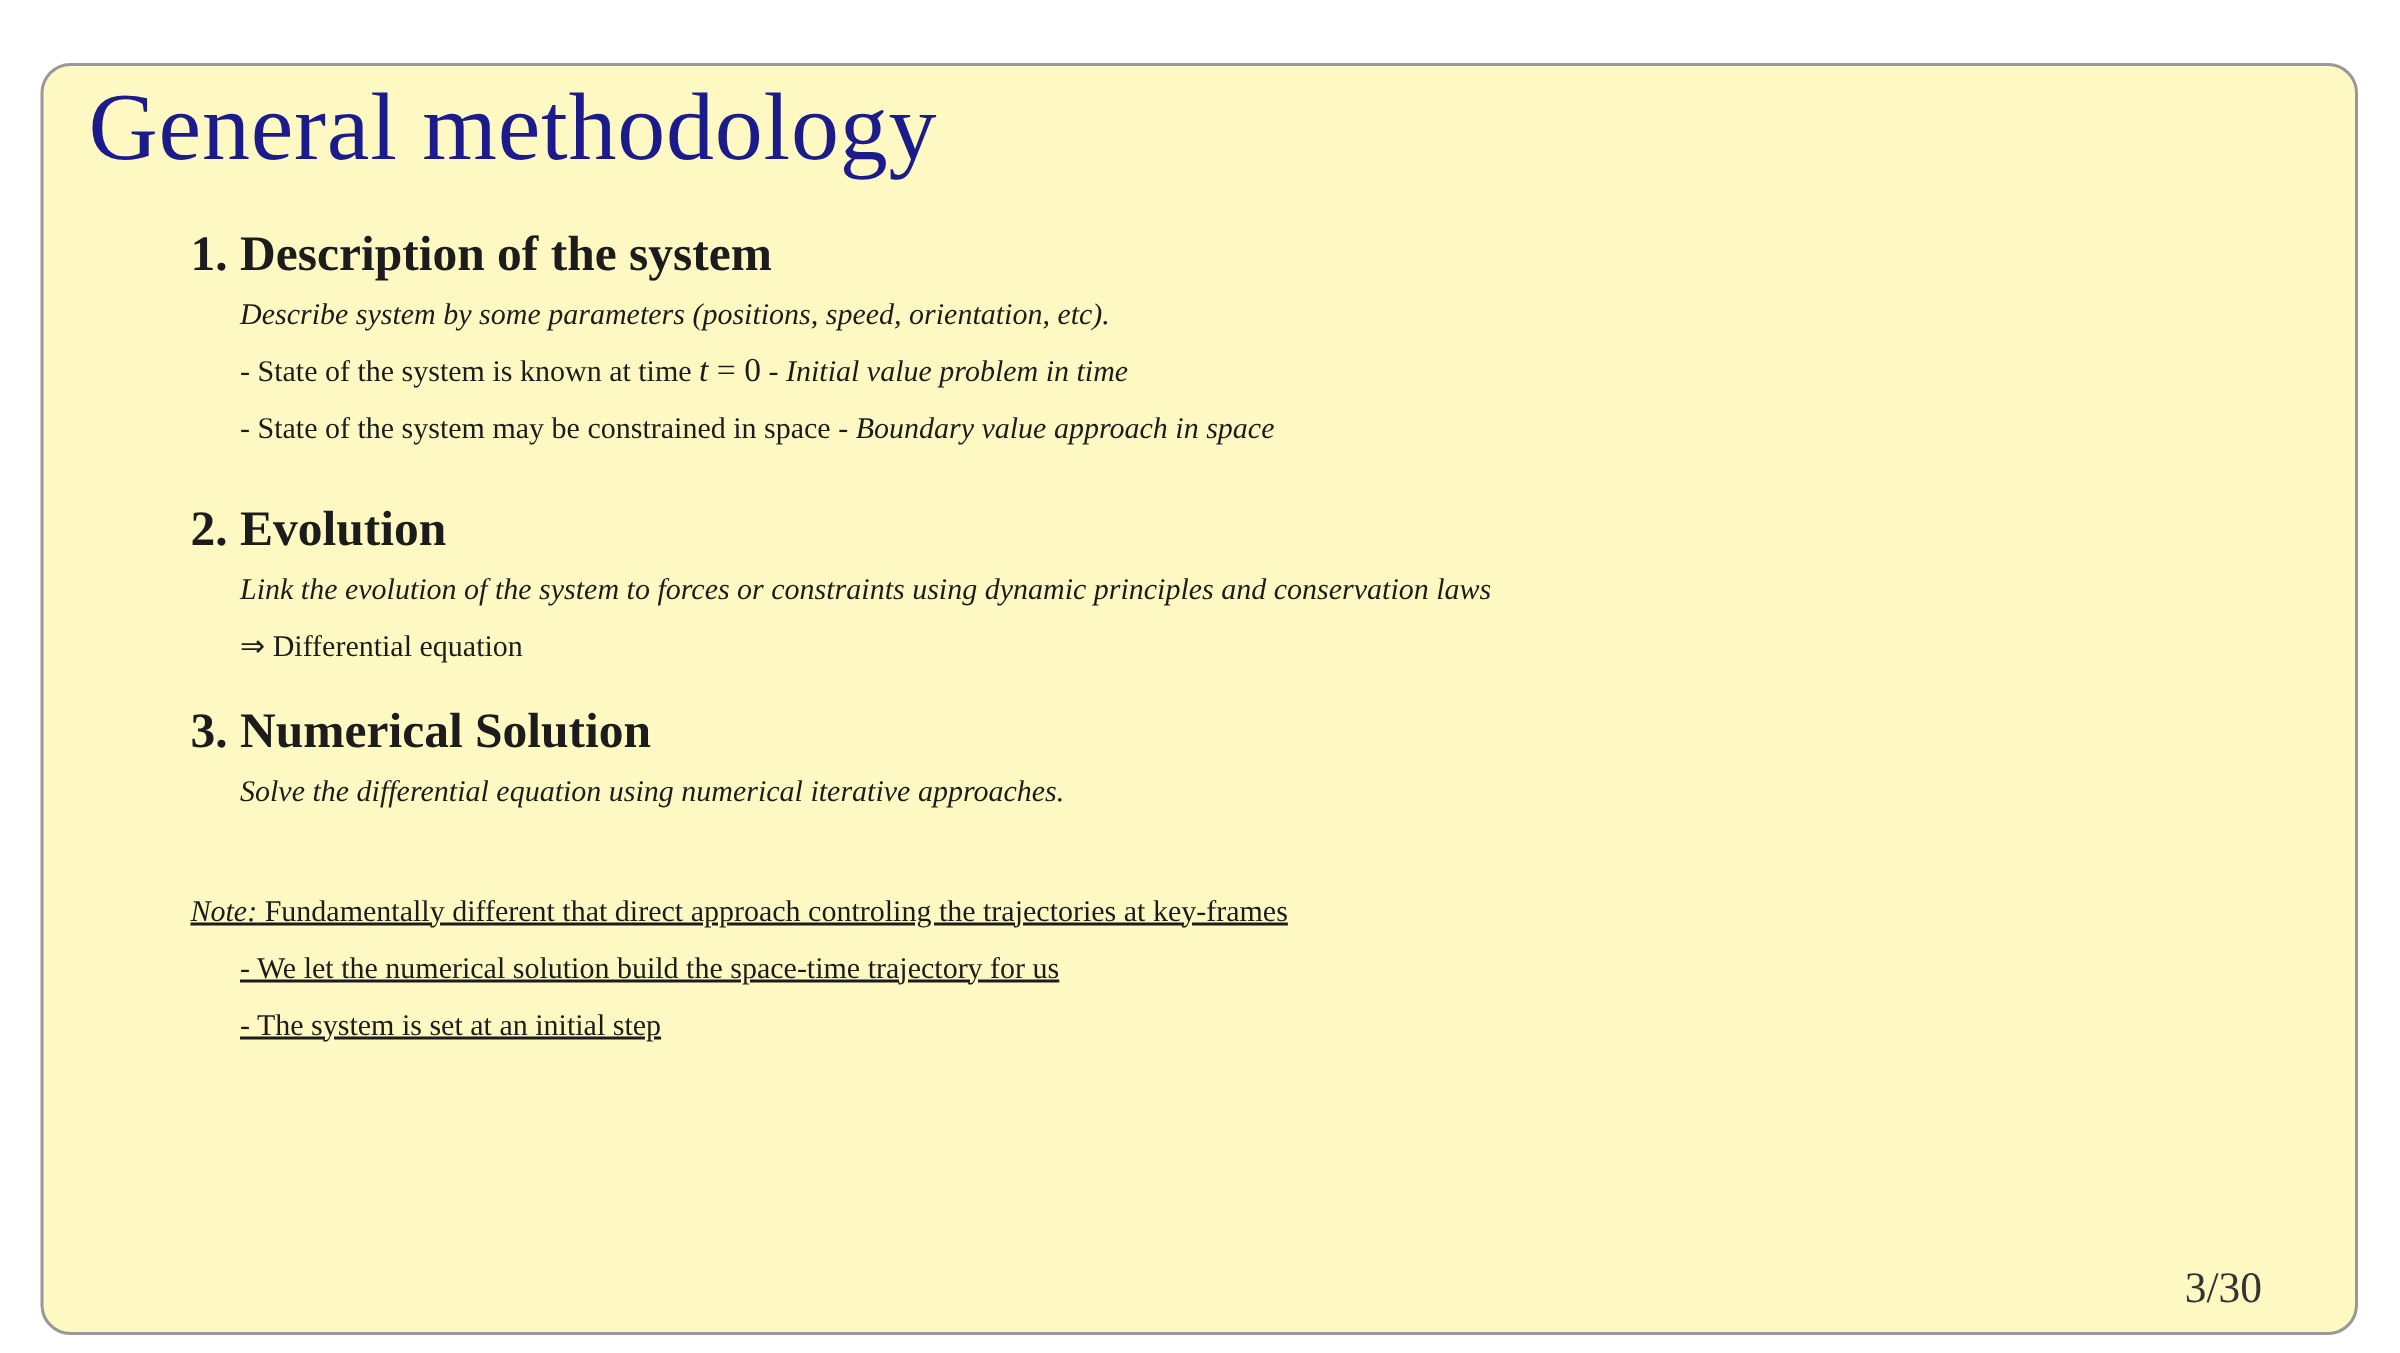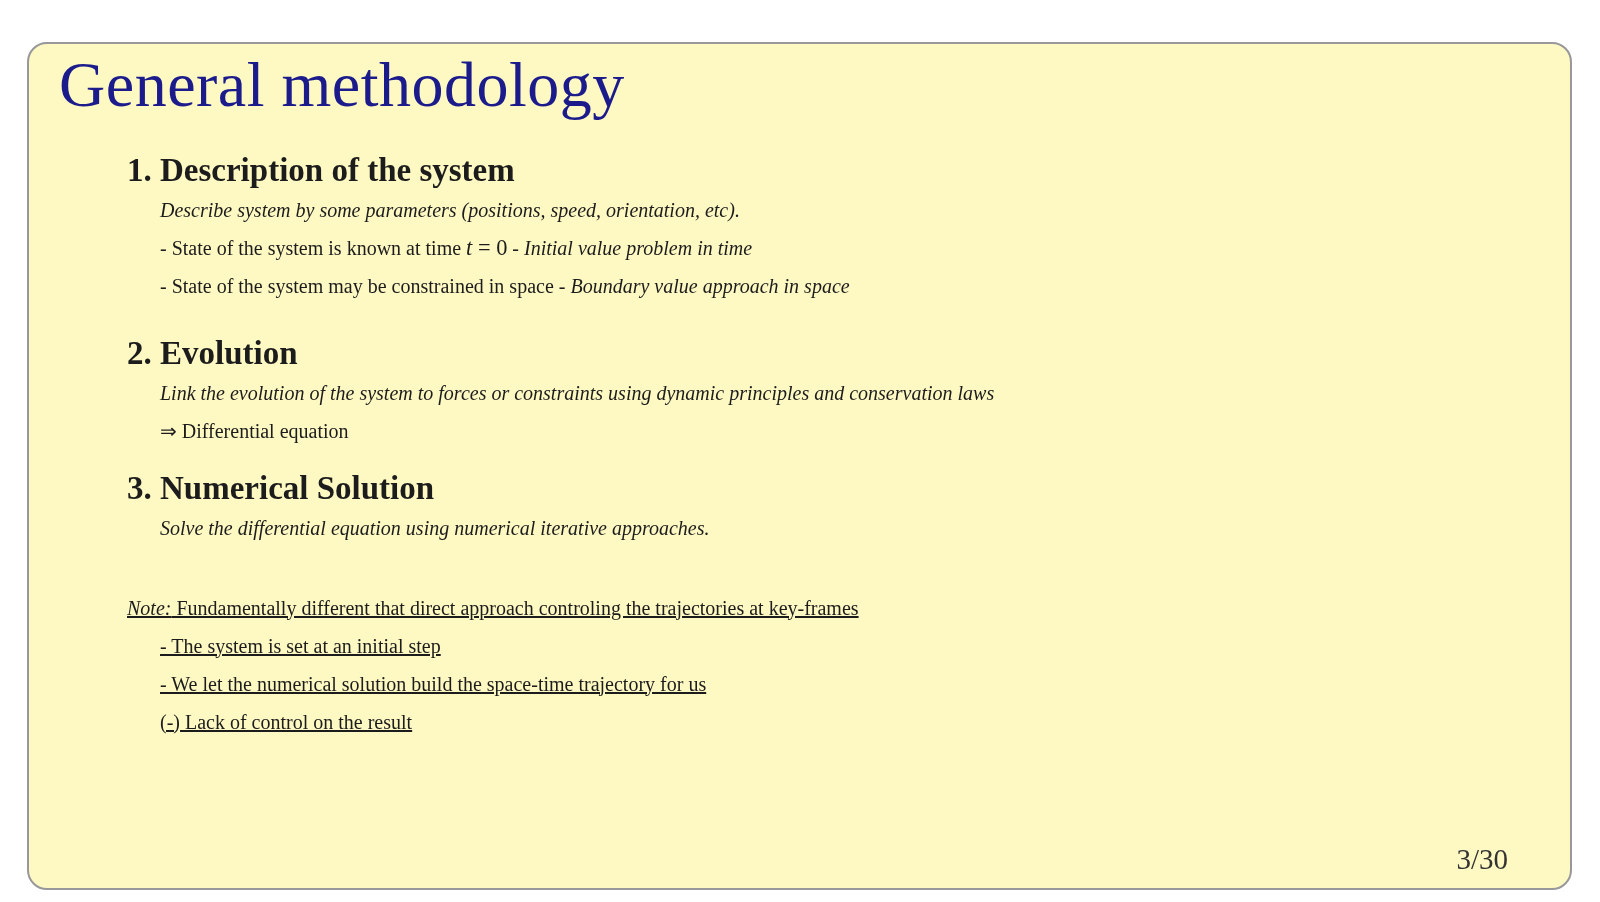--- a/index.html
+++ b/index.html
@@ -103,20 +103,19 @@
             <span class="num">3.</span>
             <span class="htext">Numerical Solution</span>
           </div>
           <div class="lines">
             <div class="line"><span class="seg-italic">Solve the differential equation using numerical iterative approaches.</span></div>
           </div>
         </div>
       </div>
     <div class="note-block">
         <div class="line noindent"><span class="seg-italic">Note:</span><span class="seg-regular"> Fundamentally different that direct approach controling the trajectories at key-frames</span></div>
+        <div class="line"><span class="seg-regular">- We let the numerical solution build the space-time trajectory for us</span></div>
         <div class="line"><span class="seg-regular">- The system is set at an initial step</span></div>
-        <div class="line"><span class="seg-regular">- We let the numerical solution build the space-time trajectory for us</span></div>
-        <div class="line"><span class="seg-regular">(-) Lack of control on the result</span></div>
       </div>
   </div>
 
   <div class="page-number">3/30</div>
 </div>
 
 </body></html>

